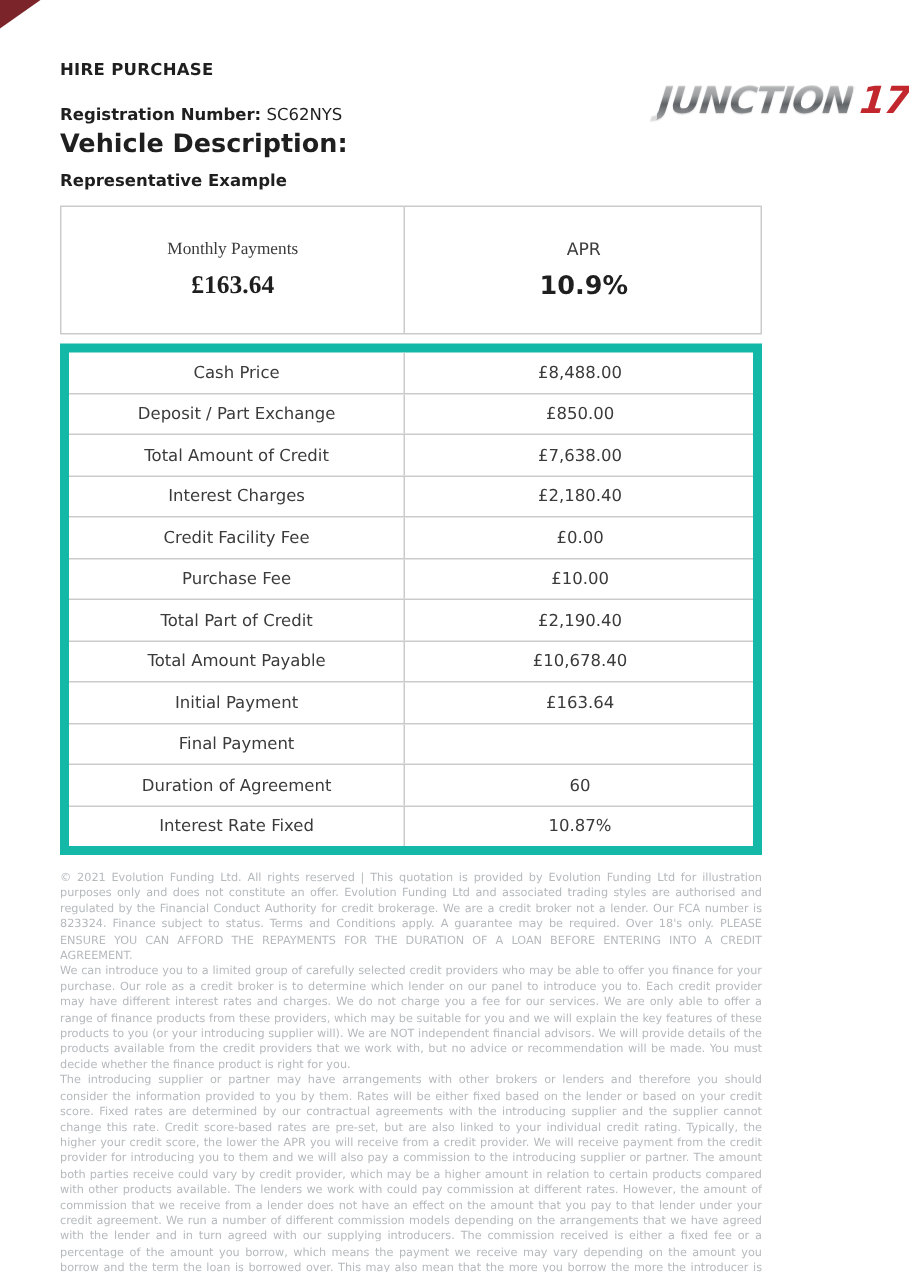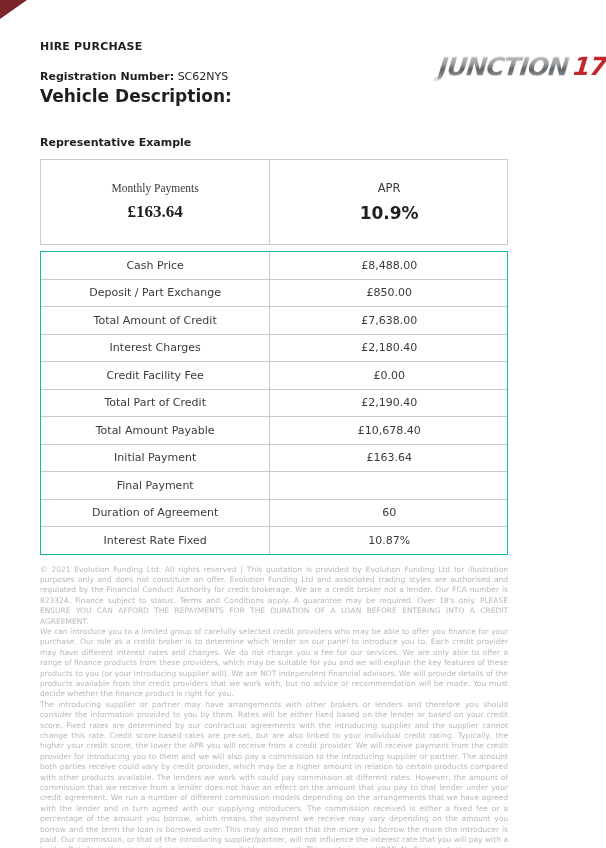--- a/index.html
+++ b/index.html
@@ -10,21 +10,21 @@
   }
   .corner-triangle{
     position:absolute;top:0;left:0;width:0;height:0;
     border-top:19px solid #7b252b;border-right:27px solid transparent;
   }
   .doc{position:absolute;left:40px;top:0;width:468px;}
   .doc-title{margin-top:40px;font-size:11px;font-weight:bold;color:#1f1f1f;letter-spacing:.2px;}
   .reg-line{margin-top:17px;font-size:11px;color:#1f1f1f;}
   .reg-line b{font-weight:bold;}
   .veh-line{margin-top:3px;font-size:17px;font-weight:bold;color:#1f1f1f;}
-  .rep-title{margin-top:30px;font-size:11px;font-weight:bold;color:#1f1f1f;}
+  .rep-title{margin-top:8px;font-size:11px;font-weight:bold;color:#1f1f1f;}
 
   .logo{
     position:absolute;right:0;top:52px;
     font-weight:bold;font-style:italic;font-size:25px;letter-spacing:-1px;
     white-space:nowrap;transform:skewX(-6deg);
   }
   .logo .brand{
     color:#9aa0a5;
     background:linear-gradient(180deg,#e8e8e8 0%,#b9bcbe 40%,#707478 60%,#c9ccce 100%);
     -webkit-background-clip:text;background-clip:text;-webkit-text-fill-color:transparent;
@@ -35,21 +35,21 @@
 
   .summary-table{
     margin-top:10px;border:1px solid #cbcbcb;display:flex;height:84px;
   }
   .summary-cell{flex:0 0 49%;display:flex;flex-direction:column;align-items:center;justify-content:center;gap:8px;}
   .summary-cell.right{flex:0 0 51%;}
   .summary-cell.left{border-right:1px solid #cbcbcb;font-family:Liberation Serif, serif;}
   .summary-label{font-size:11.5px;color:#3b3b3b;}
   .summary-value{font-size:17px;font-weight:bold;color:#1f1f1f;}
 
-  .finance-table{margin-top:6px;border:1px solid #14b8a6;text-align:center;}
+  .finance-table{margin-top:6px;border:6px solid #14b8a6;text-align:center;}
   .frow{display:flex;height:26.5px;border-bottom:1px solid #cbcbcb;align-items:stretch;}
   .frow:last-child{border-bottom:none;}
   .fcell{display:flex;align-items:center;justify-content:center;font-size:11px;color:#3b3b3b;}
   .fcell.lbl{flex:0 0 49%;border-right:1px solid #cbcbcb;}
   .fcell.val{flex:0 0 51%;}
 
   .fine-print{margin-top:10px;color:#b5babd;font-size:7.5px;line-height:10.4px;text-align:justify;}
   .fine-print p{margin:0;}
 </style>
 </head>
@@ -103,20 +103,24 @@
   <div class="frow">
     <div class="fcell lbl">Interest Charges</div>
     <div class="fcell val">£2,180.40</div>
   </div>
 
   <div class="frow">
     <div class="fcell lbl">Credit Facility Fee</div>
     <div class="fcell val">£0.00</div>
   </div>
 
+  <div class="frow">
+    <div class="fcell lbl">Purchase Fee</div>
+    <div class="fcell val">£10.00</div>
+  </div>
 
   <div class="frow">
     <div class="fcell lbl">Total Part of Credit</div>
     <div class="fcell val">£2,190.40</div>
   </div>
 
   <div class="frow">
     <div class="fcell lbl">Total Amount Payable</div>
     <div class="fcell val">£10,678.40</div>
   </div>

